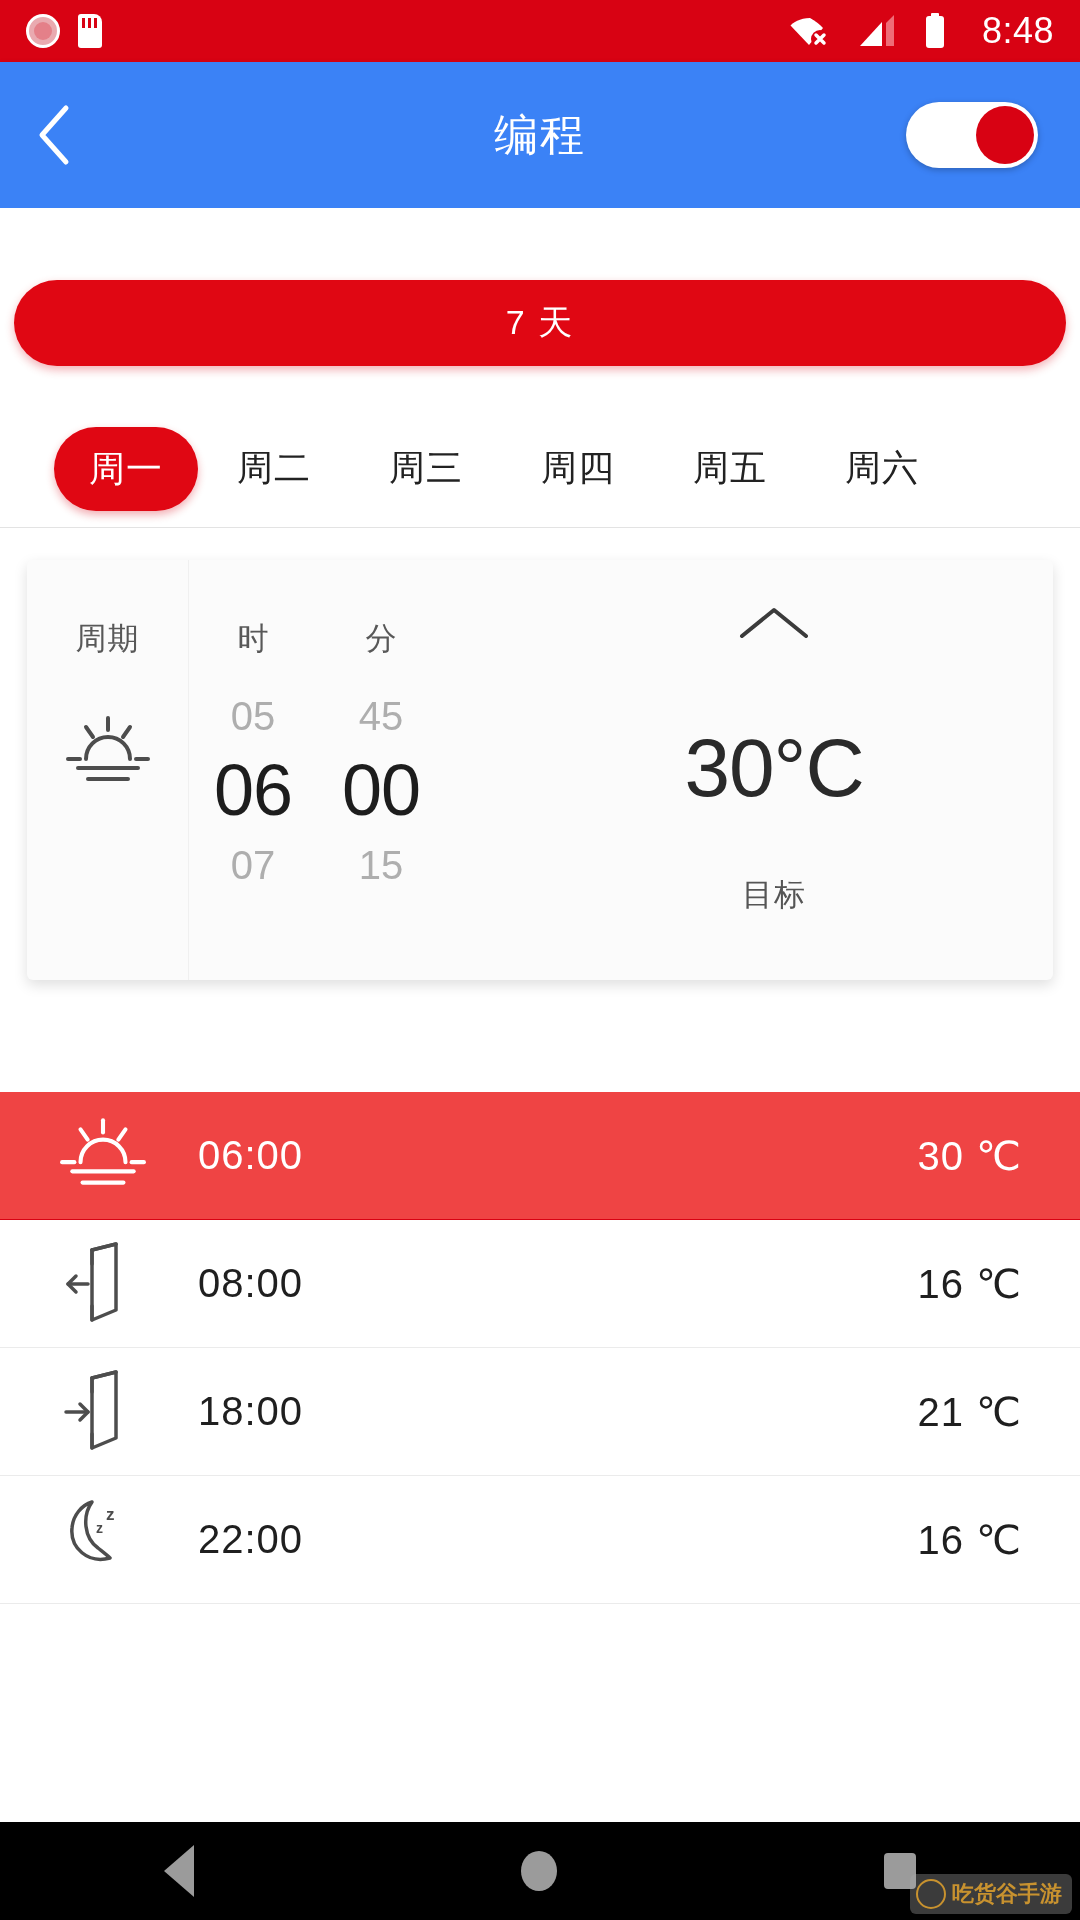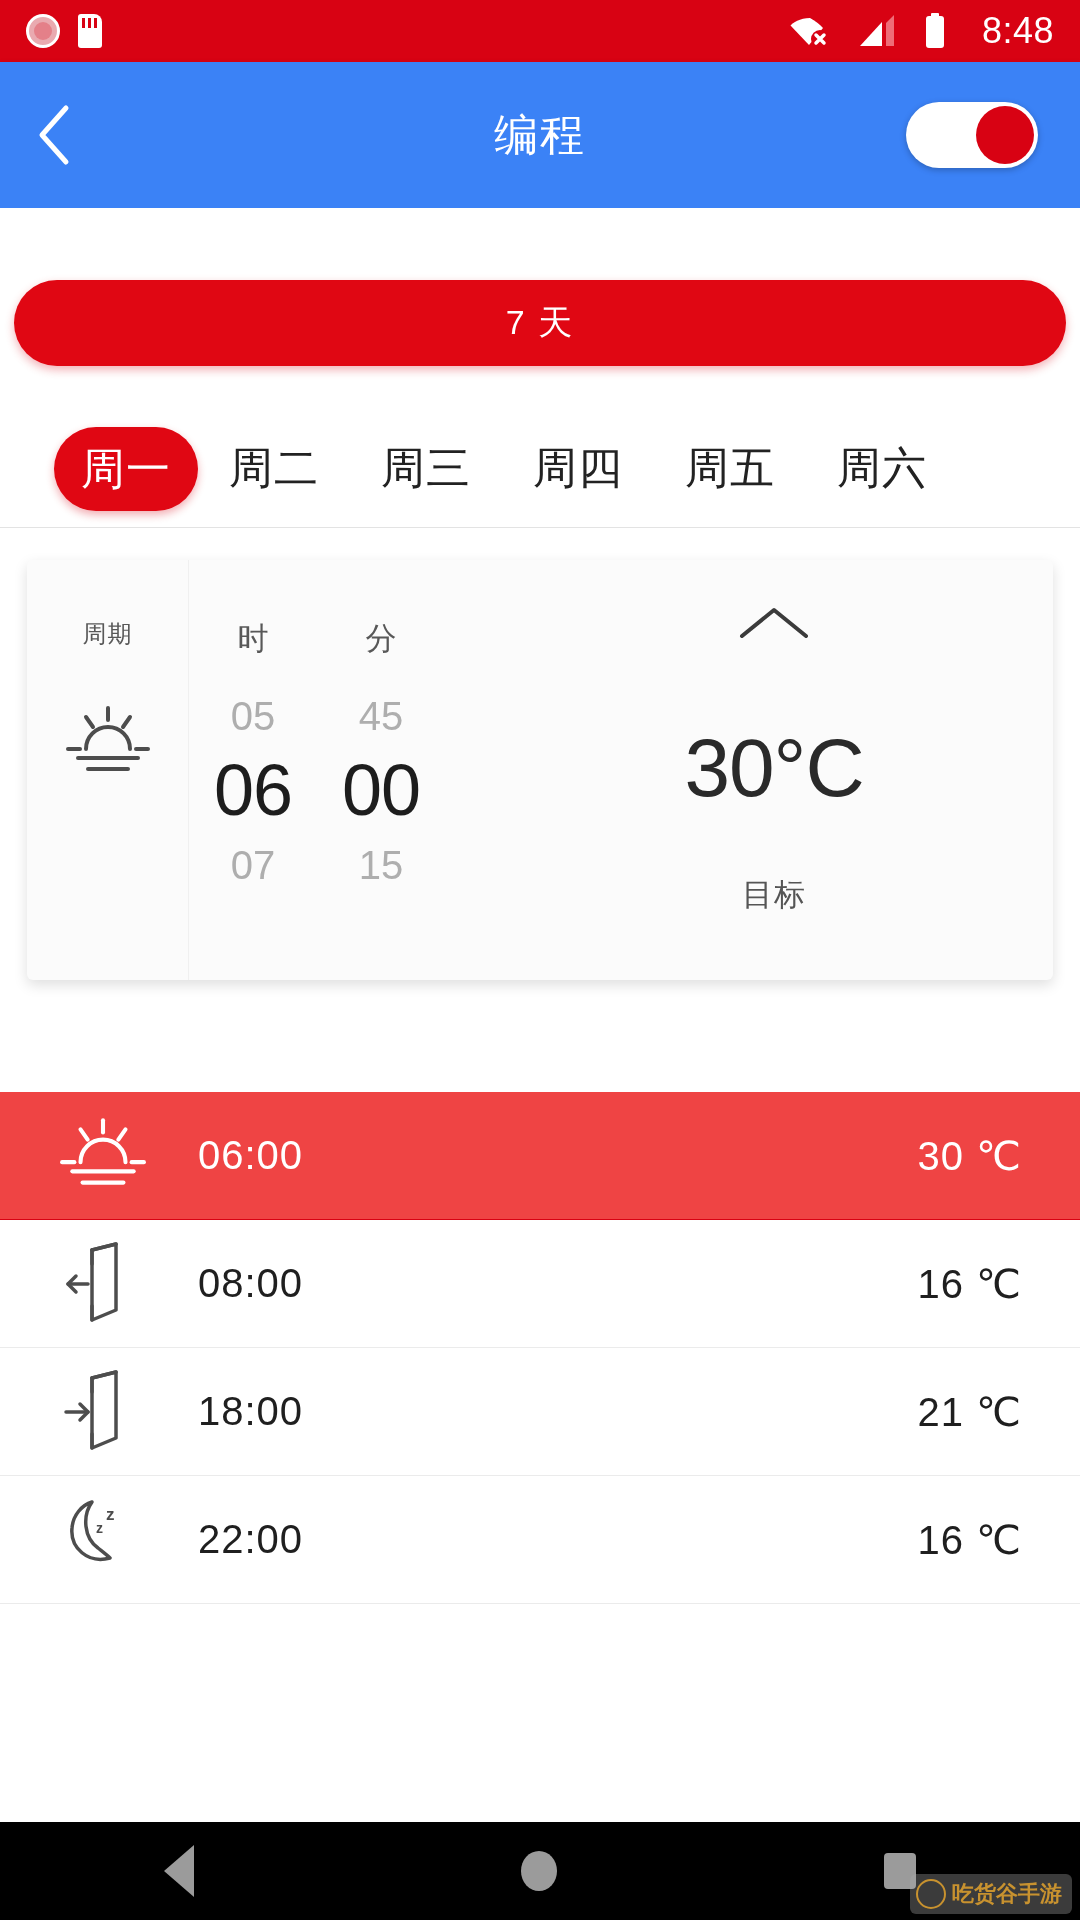--- a/index.html
+++ b/index.html
@@ -110,21 +110,21 @@
   .daytabs {
     margin-top: 44px;
     height: 118px;
     display: flex; align-items: center;
     border-bottom: 1px solid #e3e3e3;
     padding-left: 54px;
     white-space: nowrap;
     overflow: hidden;
   }
   .daytab {
-    font-size: 44px; color: #222222;
+    font-size: 36px; color: #222222;
     flex: 0 0 auto;
     width: 152px; text-align: center;
     letter-spacing: 1px;
     cursor: pointer;
   }
   .daytab.active {
     background: #e00713;
     color: #ffffff;
     border-radius: 42px;
     height: 84px; line-height: 84px;
@@ -142,21 +142,21 @@
     display: flex;
     overflow: hidden;
   }
   .col-cycle {
     width: 162px;
     position: relative;
     display: flex; flex-direction: column; align-items: center;
     border-right: 1px solid #f0f0f0;
   }
   .col-head {
-    font-size: 24px; color: #585858;
+    font-size: 31px; color: #585858;
     margin-top: 58px; letter-spacing: 1px;
   }
   .cycle-icon { margin-top: 56px; }
 
   .col-wheel {
     width: 128px;
     display: flex; flex-direction: column; align-items: center;
     cursor: pointer;
   }
   .col-wheel .w-head {

